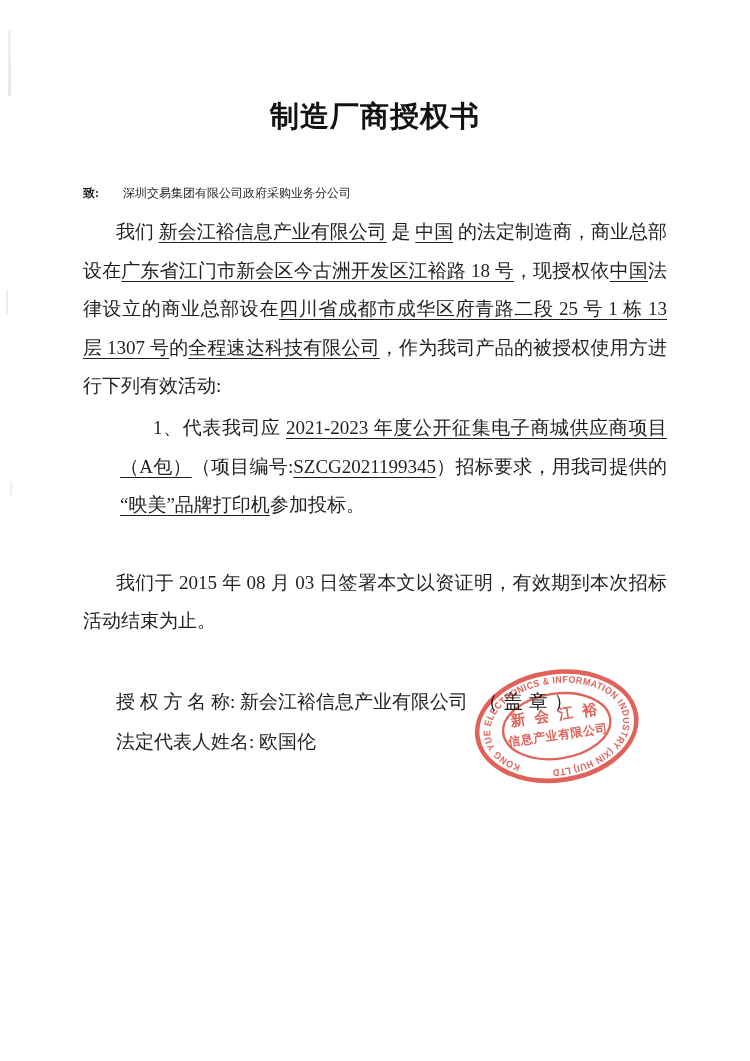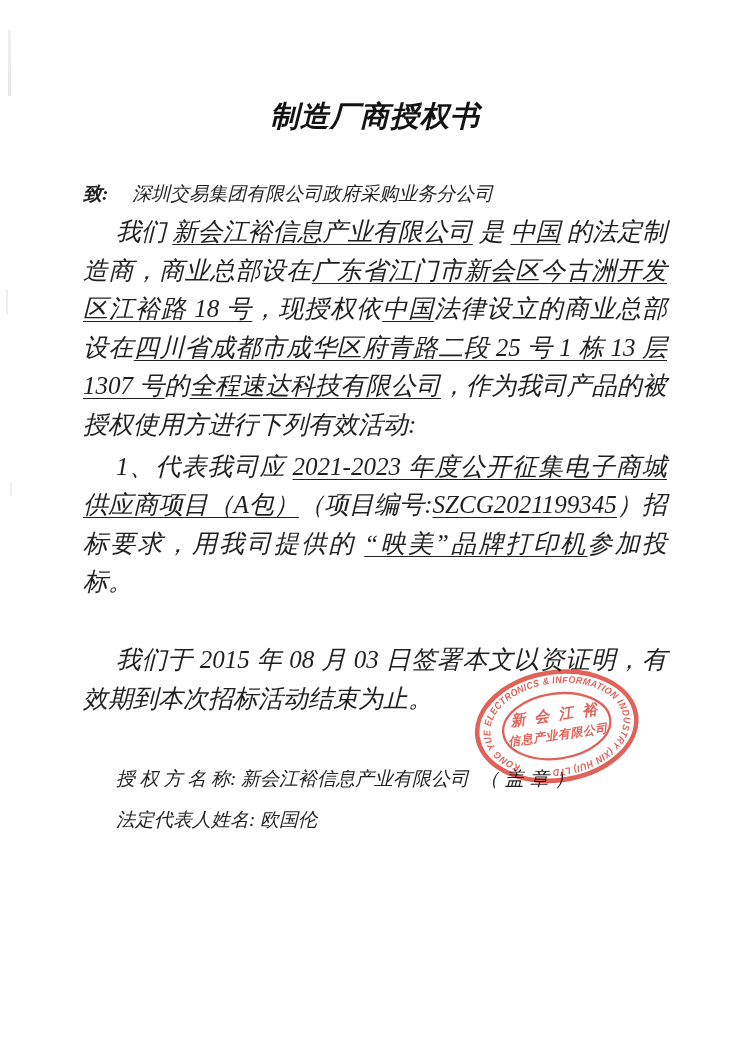--- a/index.html
+++ b/index.html
@@ -1,35 +1,34 @@
 <!DOCTYPE html>
 <html><head>
 <meta charset="utf-8">
 <style>
   html,body { margin:0; padding:0; background:#f2f2f2; }
   .page {
     position:relative; width:750px; height:1061px; margin:0 auto;
     background:#ffffff; overflow:hidden;
     font-family:"Liberation Serif","DejaVu Serif",serif;
     color:#1f1f1f;
-    font-style:italic;
   }
   .content { padding:0 83px; }
   .title {
     margin:97px 0 0 0; text-align:center;
     font-size:29px; font-weight:bold; color:#121212; letter-spacing:1px;
   }
-  .to-line { margin-top:37px; font-size:19px; line-height:39px; }
+  .to-line { margin-top:37px; font-size:12px; line-height:39px; }
   .to-label { font-weight:bold; margin-right:24px; }
   .para {
-    margin:0; font-size:25px; line-height:38.6px;
+    margin:0; font-size:19px; line-height:38.6px;
     text-align:justify; text-indent:33px;
   }
   .para span { text-indent:0; }
-  .pgap { margin-top:3px; }
+  .pgap { margin-top:3px;margin-left:37px; }
   .blank-before { margin-top:39px; }
   .u { text-decoration:underline; text-underline-offset:4px; text-decoration-thickness:1px; }
   .sign-block { margin:41px 0 0 33px; font-size:19px; line-height:40.5px; }
   .sign-line { white-space:nowrap; }
   .seal-note { letter-spacing:6px; margin-left:6px; }
   .stamp {
     position:absolute; left:464px; top:658px; width:186px; height:140px;
     transform:rotate(-8deg); opacity:0.9; mix-blend-mode:multiply;
     pointer-events:none;
   }

